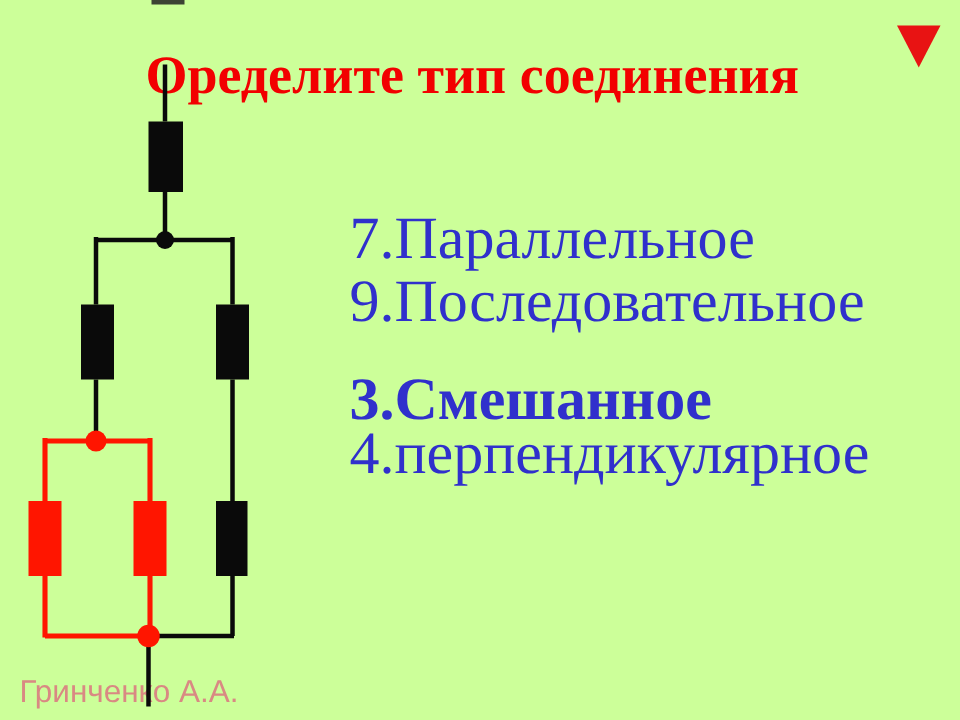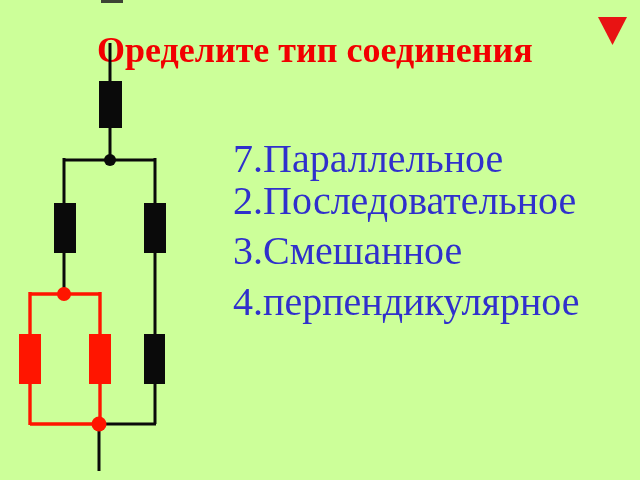--- a/index.html
+++ b/index.html
@@ -24,21 +24,21 @@
   .opt{
     position:absolute;
     left:233px;
     font-family:"Liberation Serif", serif;
     font-size:40px;line-height:1;
     color:#3030cc;
     white-space:nowrap;
   }
   .opt1{top:139px;}
   .opt2{top:181px;}
-  .opt3{top:231px;}
+  .opt3{top:246px;font-weight:bold;}
   .opt4{top:282px;text-align:right;}
   .footer{
     position:absolute;
     left:13px;top:451px;
     font-family:"Liberation Sans", sans-serif;
     font-size:21px;line-height:1;
     color:#d98983;
     white-space:nowrap;
   }
   svg.overlay{
@@ -57,25 +57,26 @@
 </style>
 </head>
 <body>
 
 <div class="slide">
 
   <h1 class="title">Оределите тип соединения</h1>
 
   <div class="options">
     <div class="opt opt1">7.Параллельное</div>
-    <div class="opt opt2">2.Последовательное</div>
+    <div class="opt opt2">9.Последовательное</div>
     <div class="opt opt3">3.Смешанное</div>
     <div class="opt opt4">4.перпендикулярное</div>
   </div>
 
+  <div class="footer">Гринченко А.А.</div>
 
   <svg class="overlay" viewBox="0 0 640 480" xmlns="http://www.w3.org/2000/svg">
 
     <rect class="artifact" x="101" y="0" width="22" height="3"></rect>
 
     <path class="wire" d="M110 43 V81"></path>
     <path class="wire" d="M110 128 V160"></path>
     <path class="wire" d="M64 160 H155"></path>
     <path class="wire" d="M64 158 V203"></path>
     <path class="wire" d="M64 253 V293"></path>

